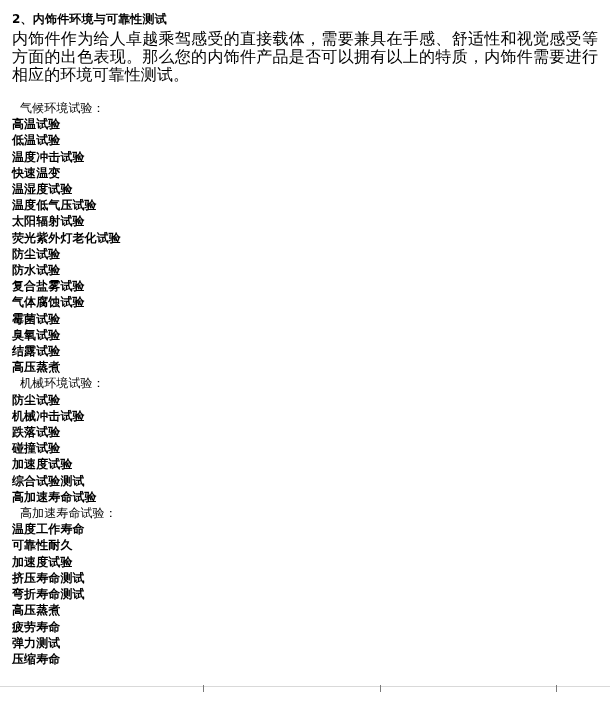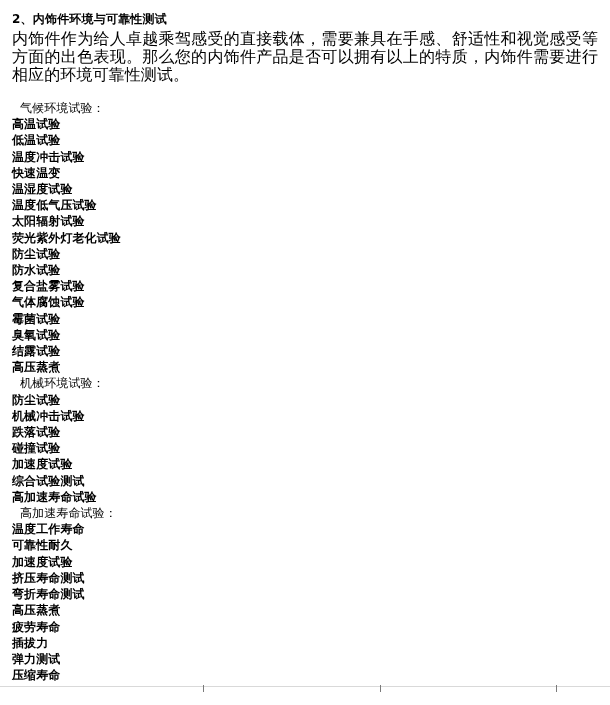--- a/index.html
+++ b/index.html
@@ -108,21 +108,20 @@
     <li class="list-item">综合试验测试</li>
     <li class="list-item">高加速寿命试验</li>
     <li class="list-item section-label">高加速寿命试验：</li>
     <li class="list-item">温度工作寿命</li>
     <li class="list-item">可靠性耐久</li>
     <li class="list-item">加速度试验</li>
     <li class="list-item">挤压寿命测试</li>
     <li class="list-item">弯折寿命测试</li>
     <li class="list-item">高压蒸煮</li>
     <li class="list-item">疲劳寿命</li>
-    <li class="list-item">插拔力</li>
     <li class="list-item">弹力测试</li>
     <li class="list-item">压缩寿命</li>
   </ul>
 </div>
 
 <div class="bottom-rule"></div>
 <div class="tick-row">
   <div class="tick" style="left:203px"></div>
   <div class="tick" style="left:380px"></div>
   <div class="tick" style="left:556px"></div>

